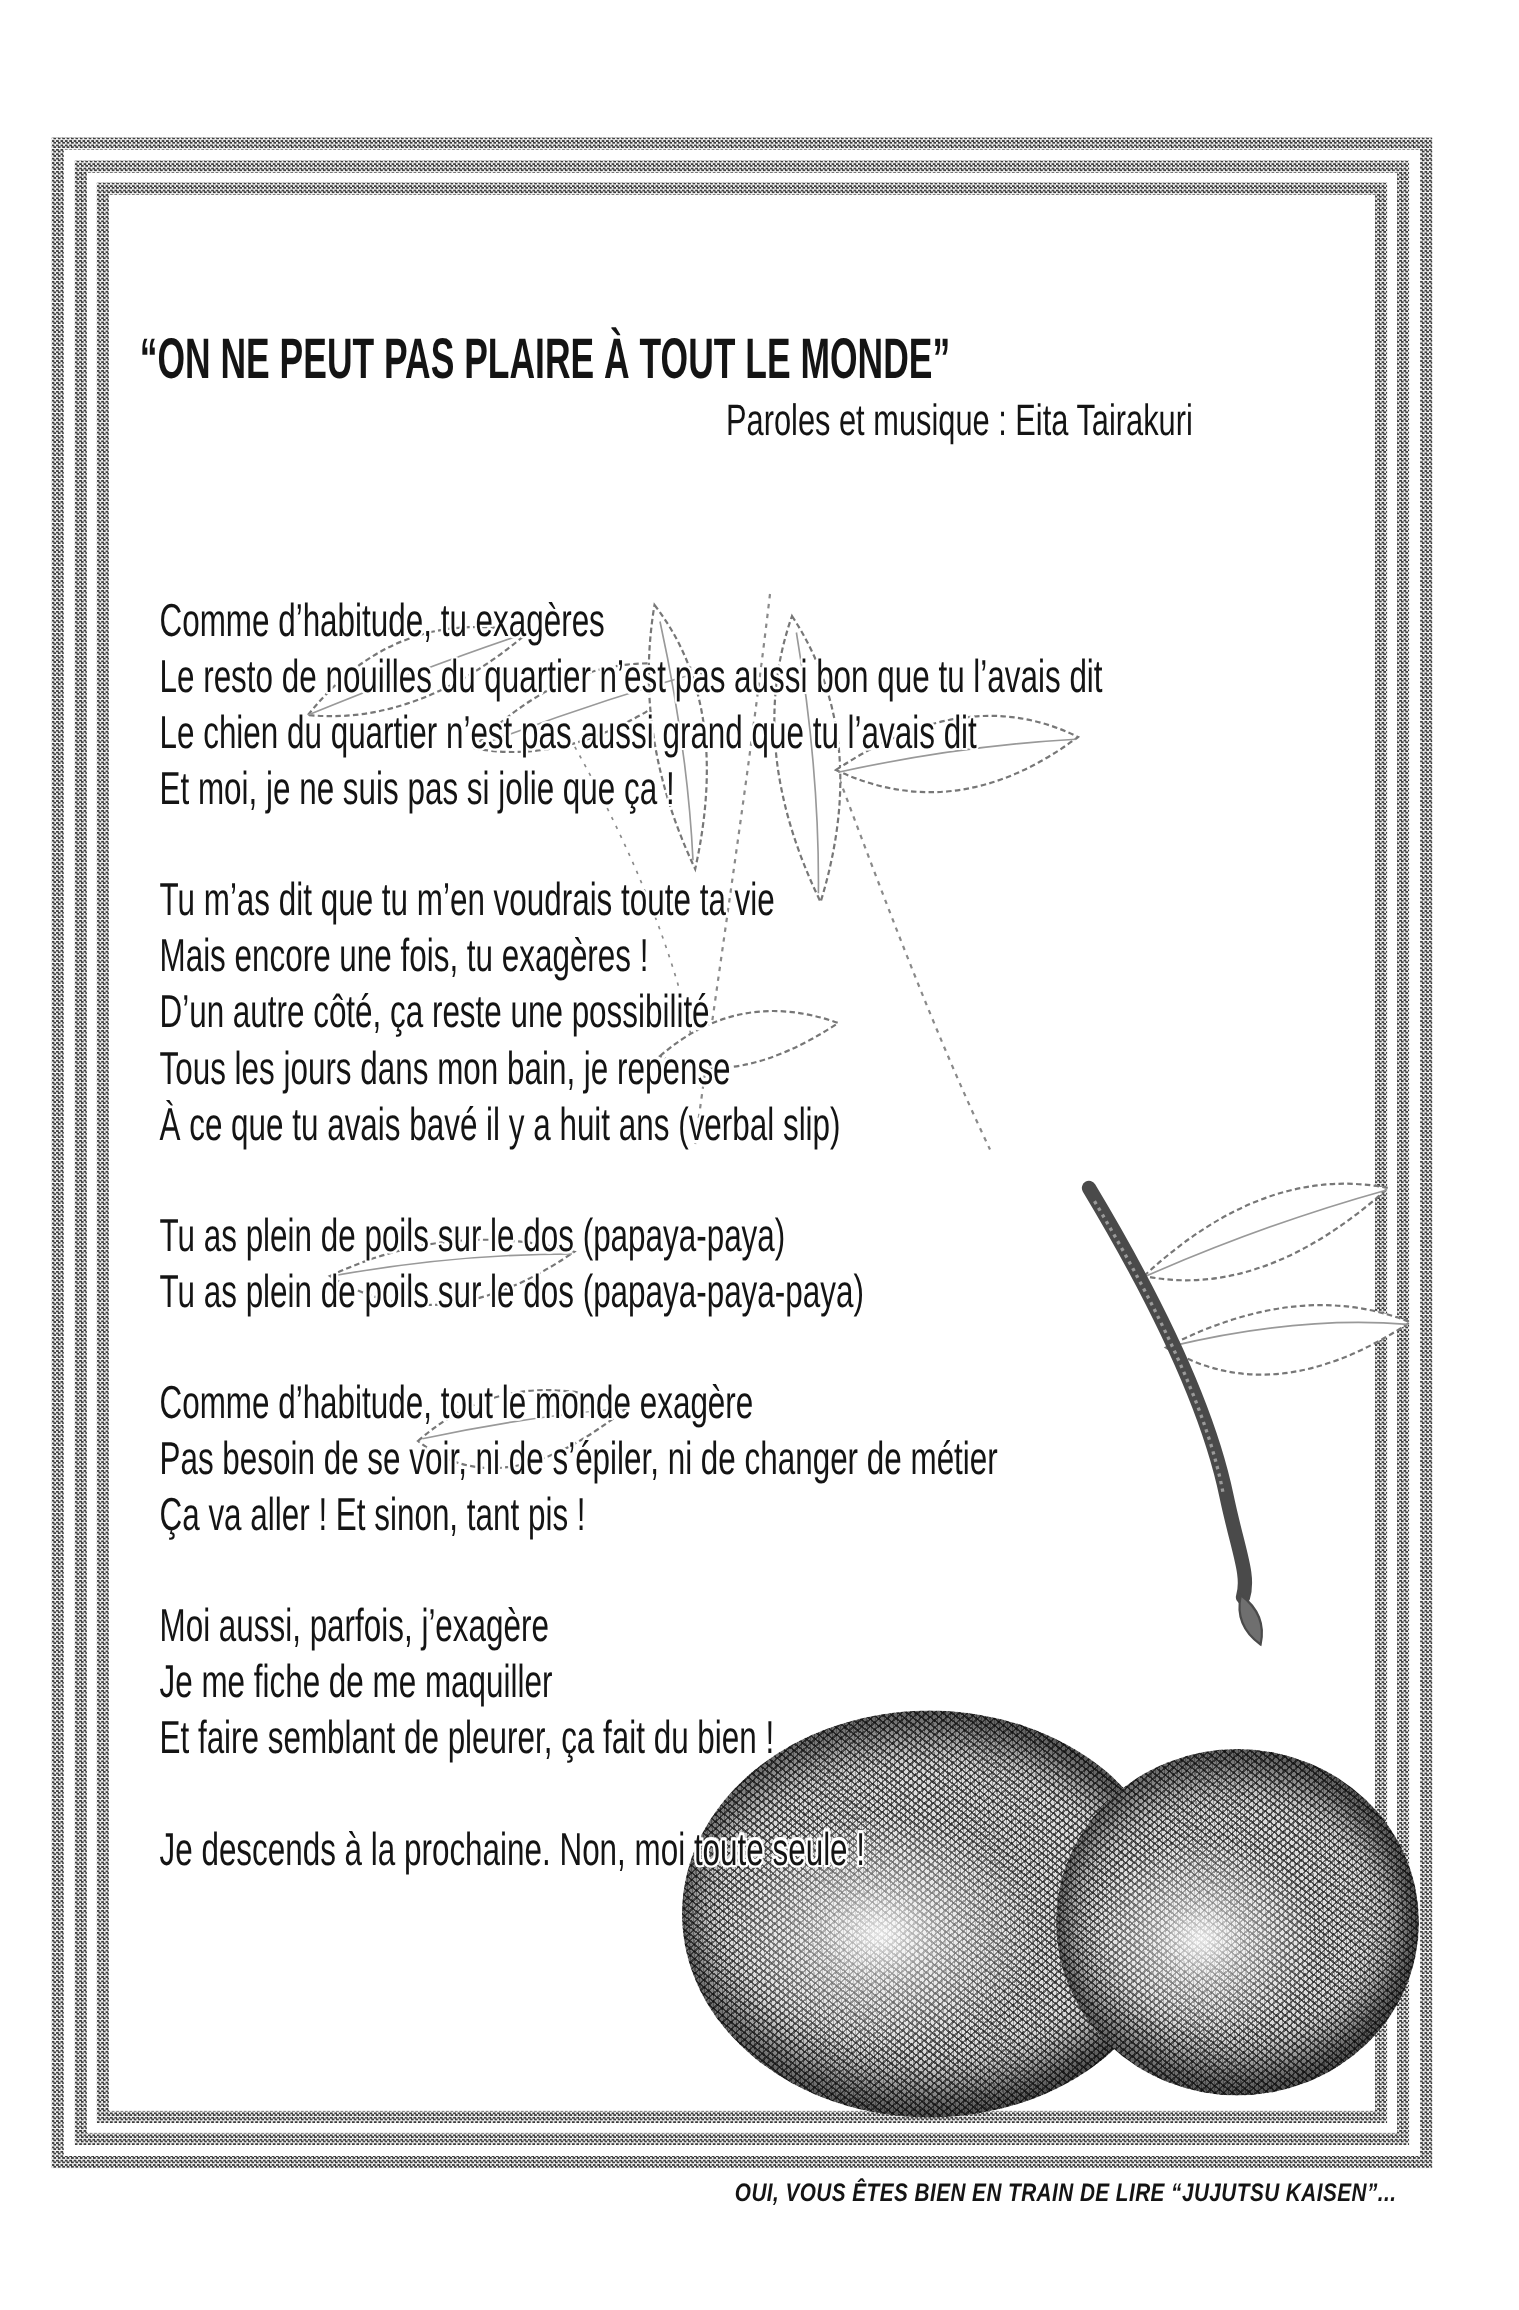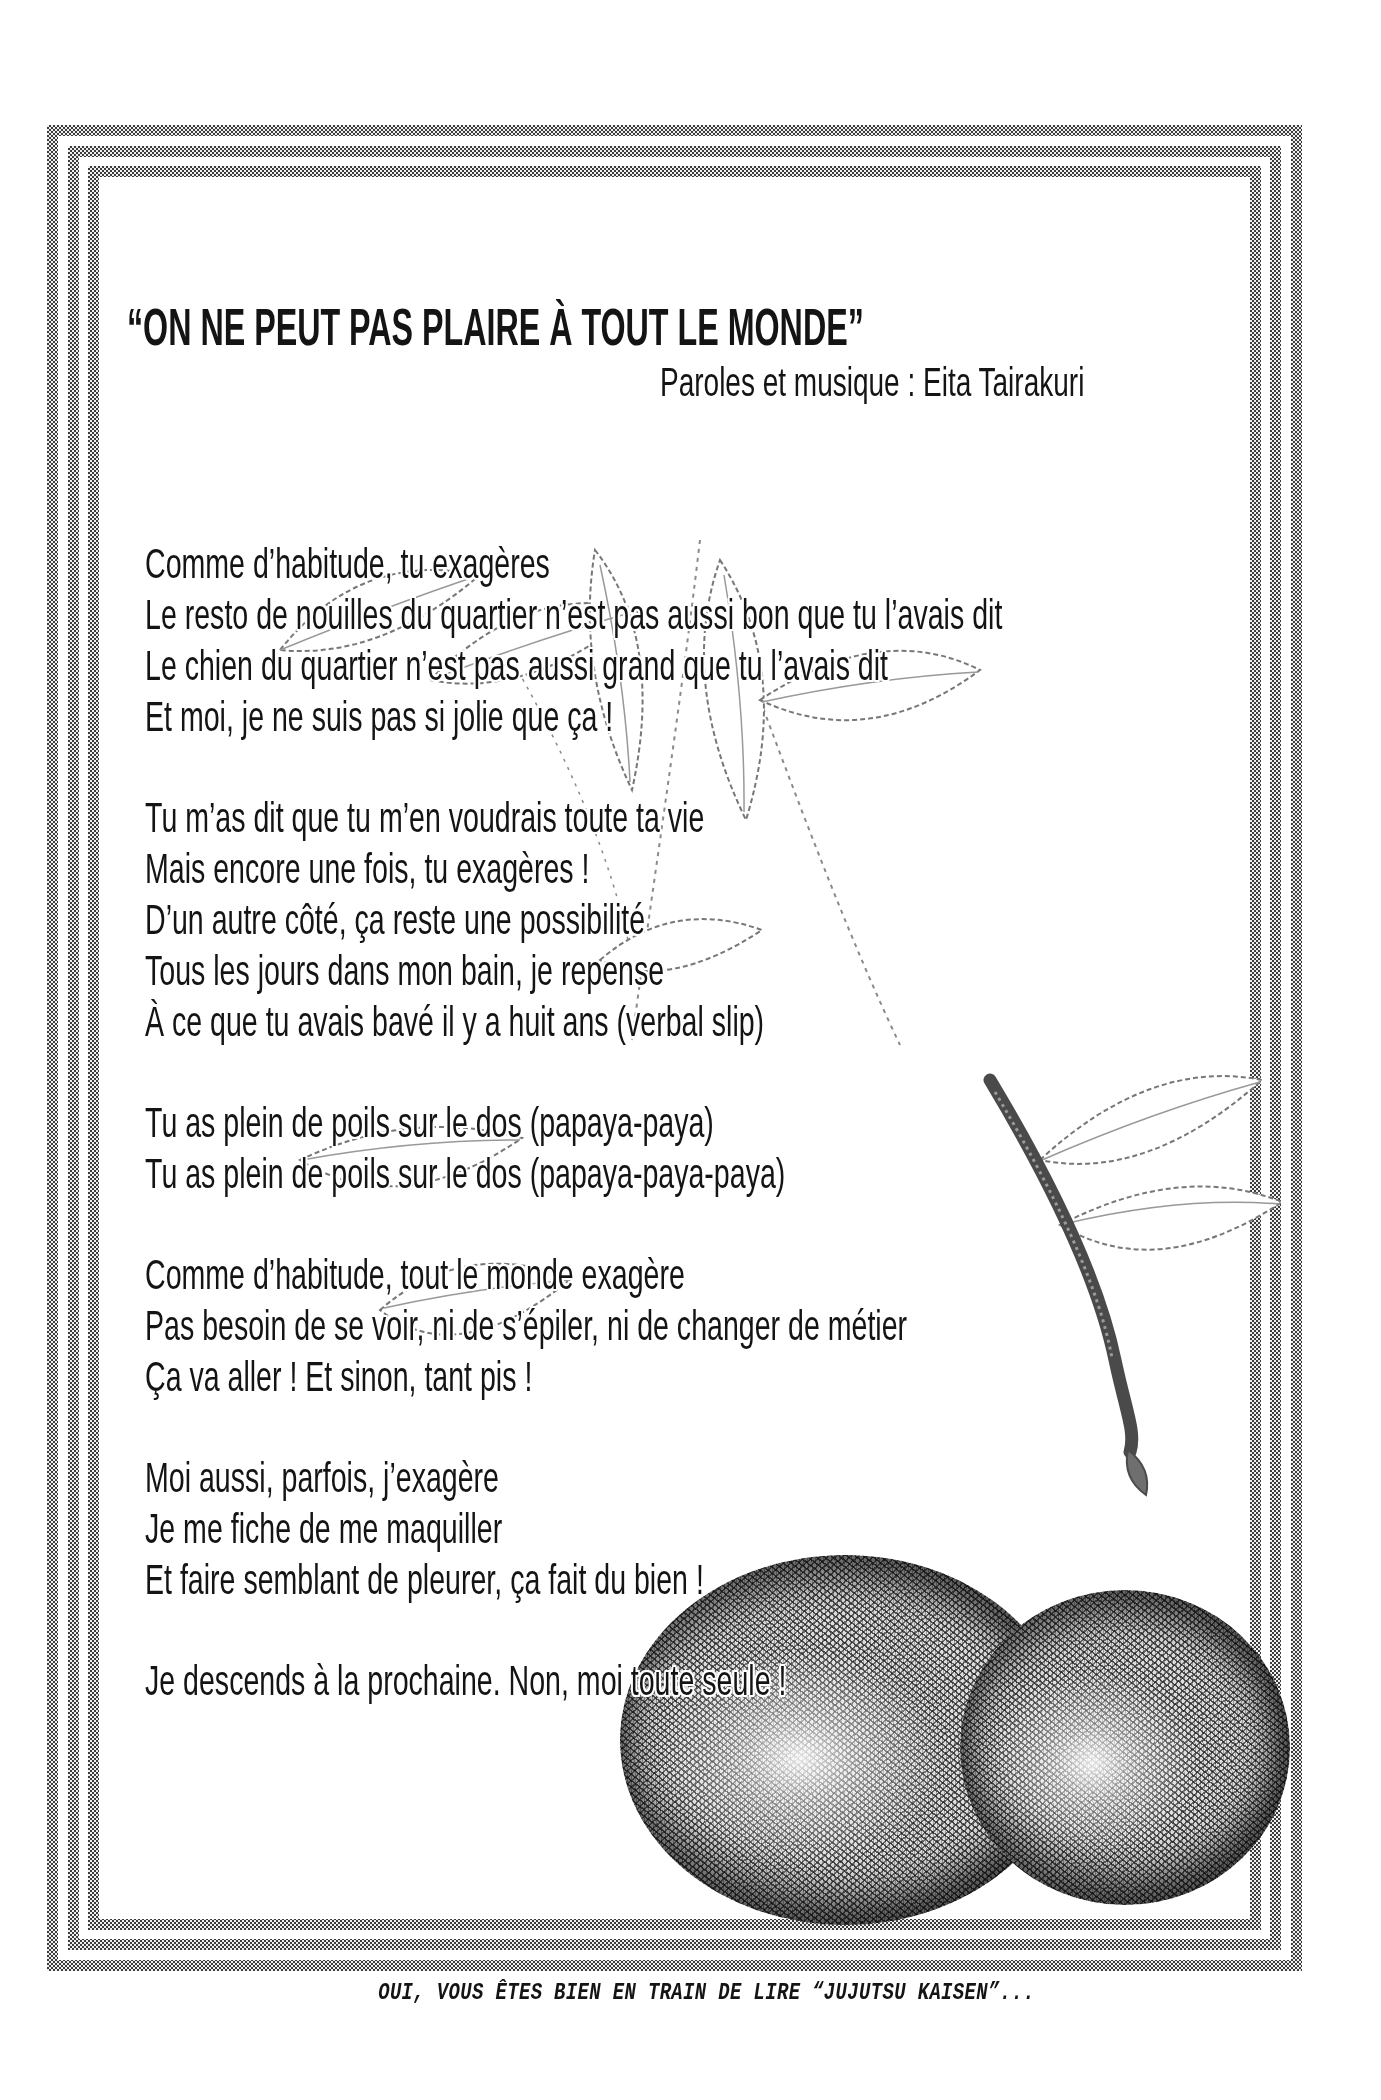--- a/index.html
+++ b/index.html
@@ -57,21 +57,21 @@
     font-size:40px; font-weight:400; white-space:nowrap;
     transform:scaleX(0.70); transform-origin:0 50%;
   }
   .lyrics { position:absolute; left:145px; top:538px; z-index:3; }
   .stanza { margin:0 0 50px 0; }
   .line {
     margin:0; font-size:42px; line-height:51px; white-space:nowrap;
     transform:scaleX(0.68); transform-origin:0 50%;
   }
   .footnote-wrap {
-    position:absolute; left:0; right:112px; top:1980px; z-index:3; text-align:center;font-family:Liberation Mono, monospace;
+    position:absolute; left:0; right:112px; top:1980px; z-index:3; text-align:right;
   }
   .footnote {
     display:inline-block; font-size:23px; font-weight:700; font-style:italic;
     white-space:nowrap; transform:scaleX(0.82); transform-origin:100% 50%;
     letter-spacing:0.5px;
   }
 </style>
 </head>
 <body>
 

